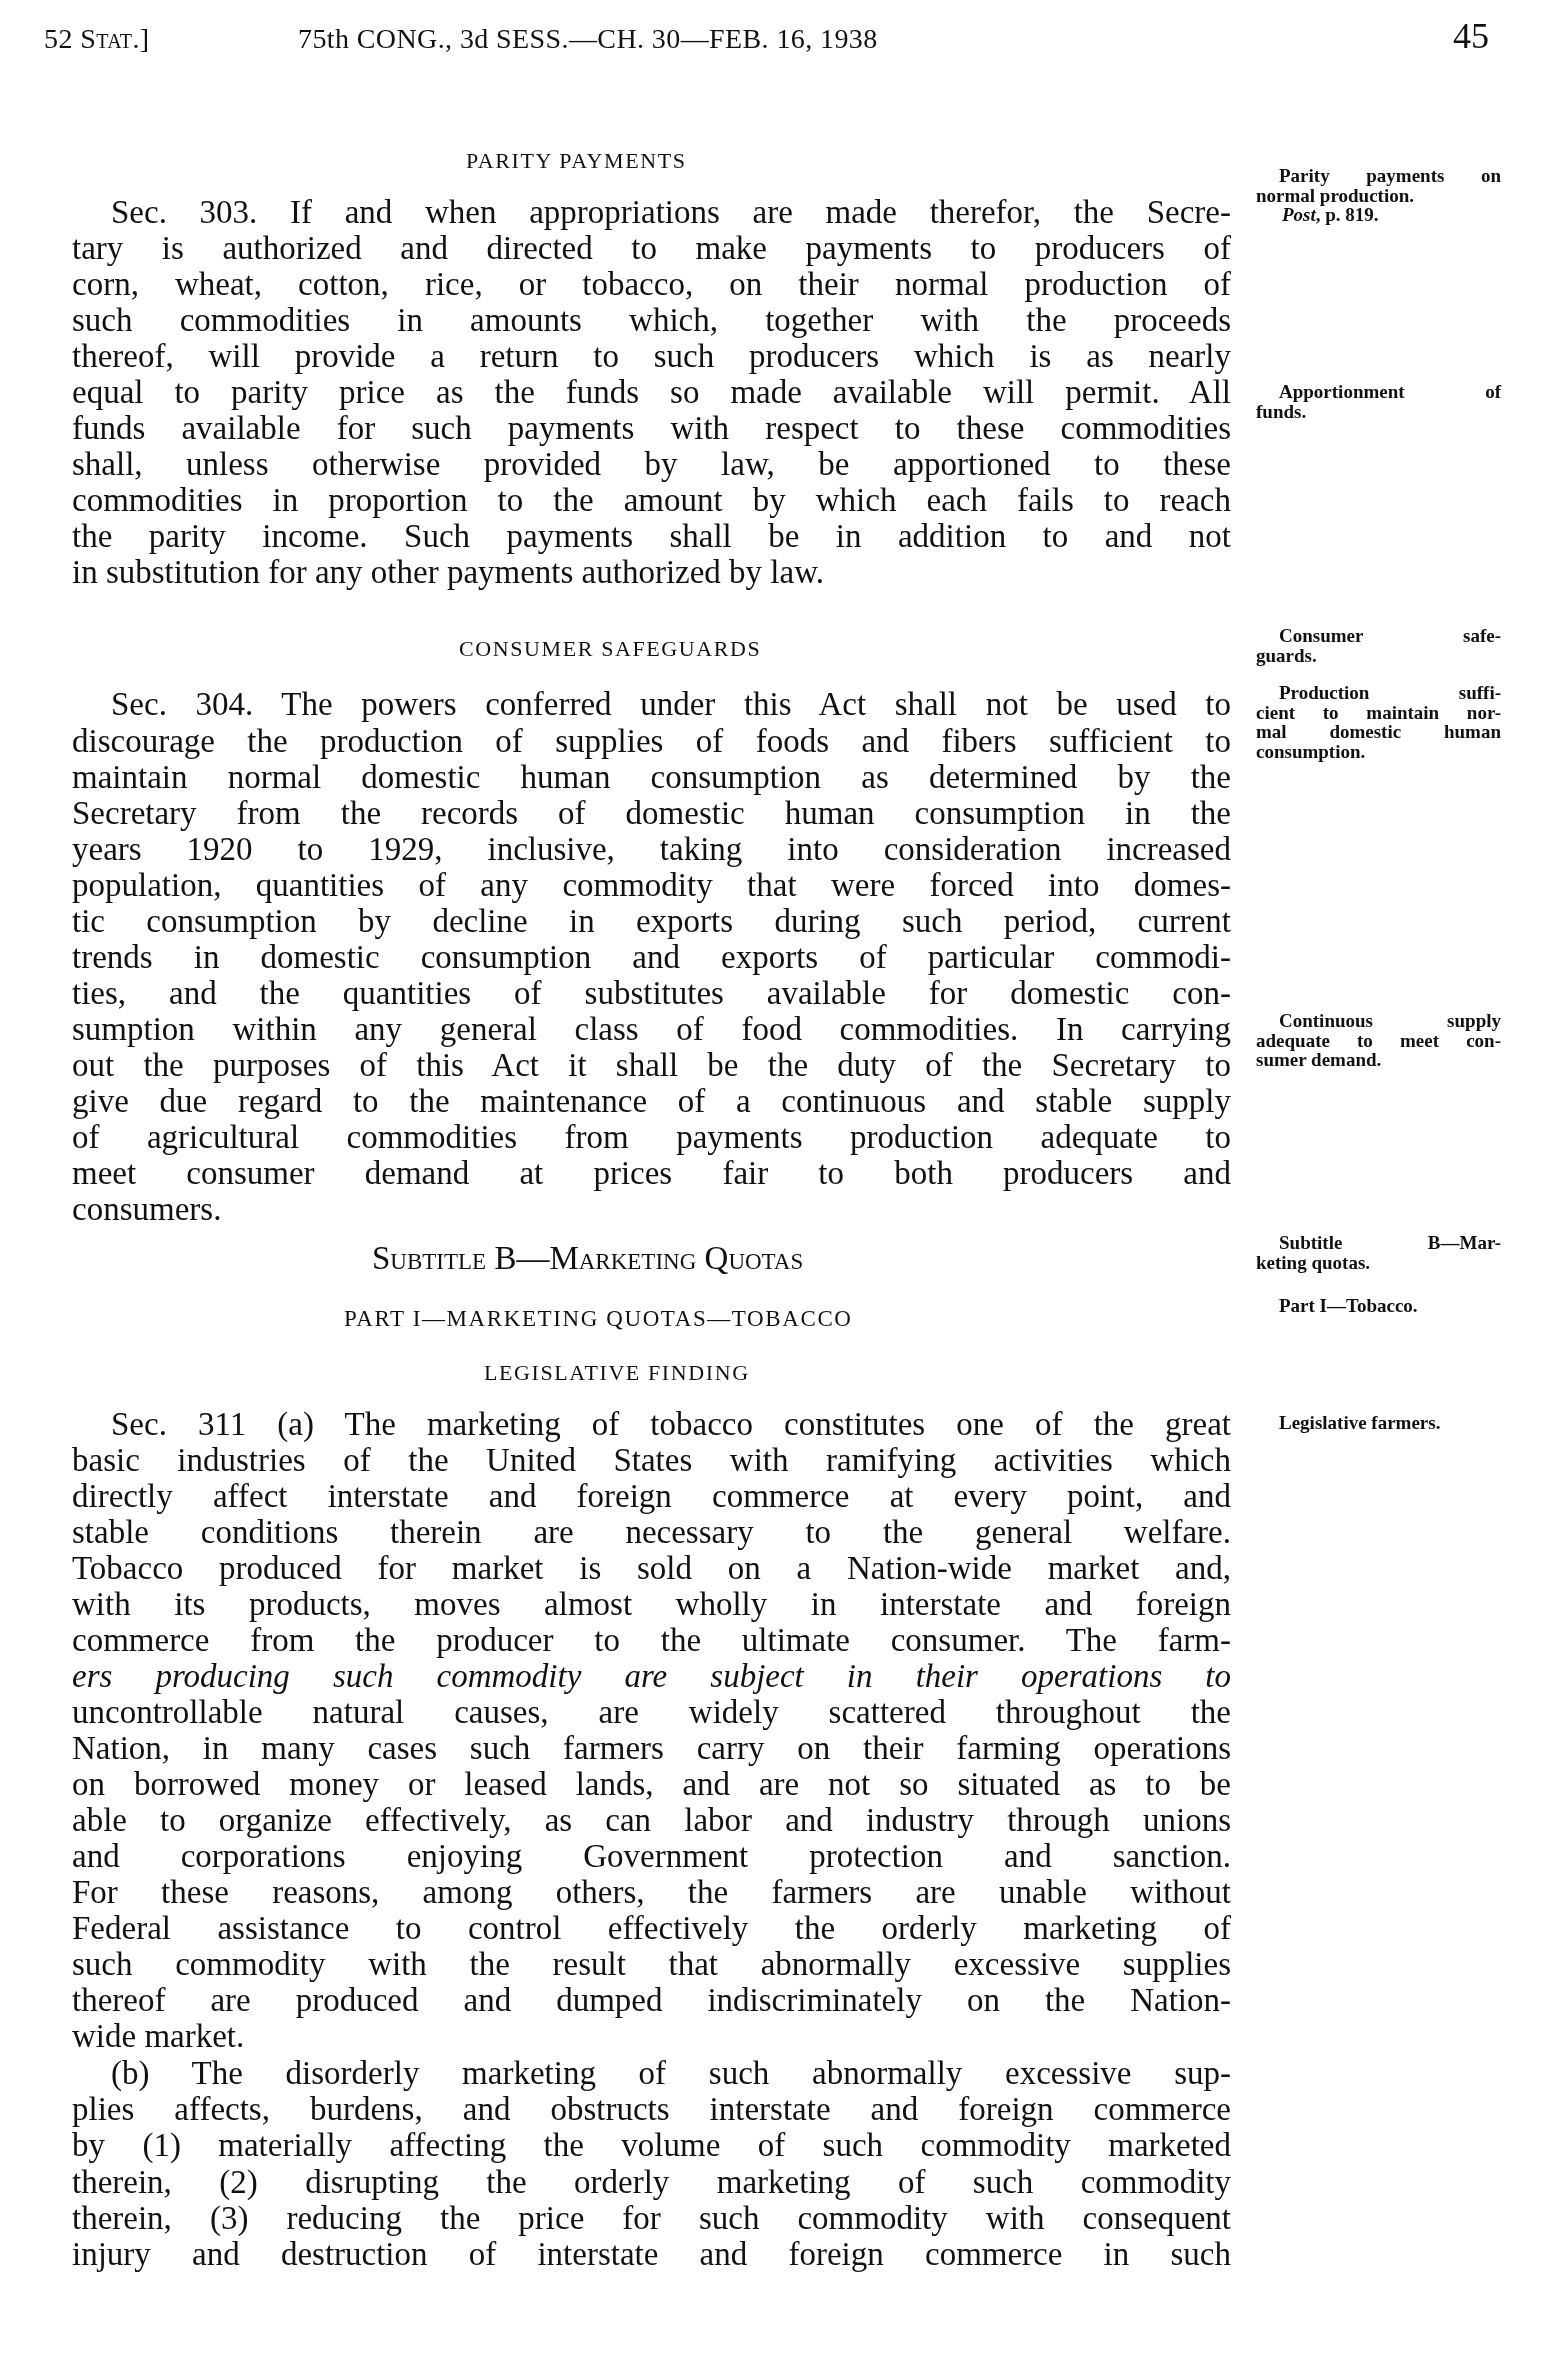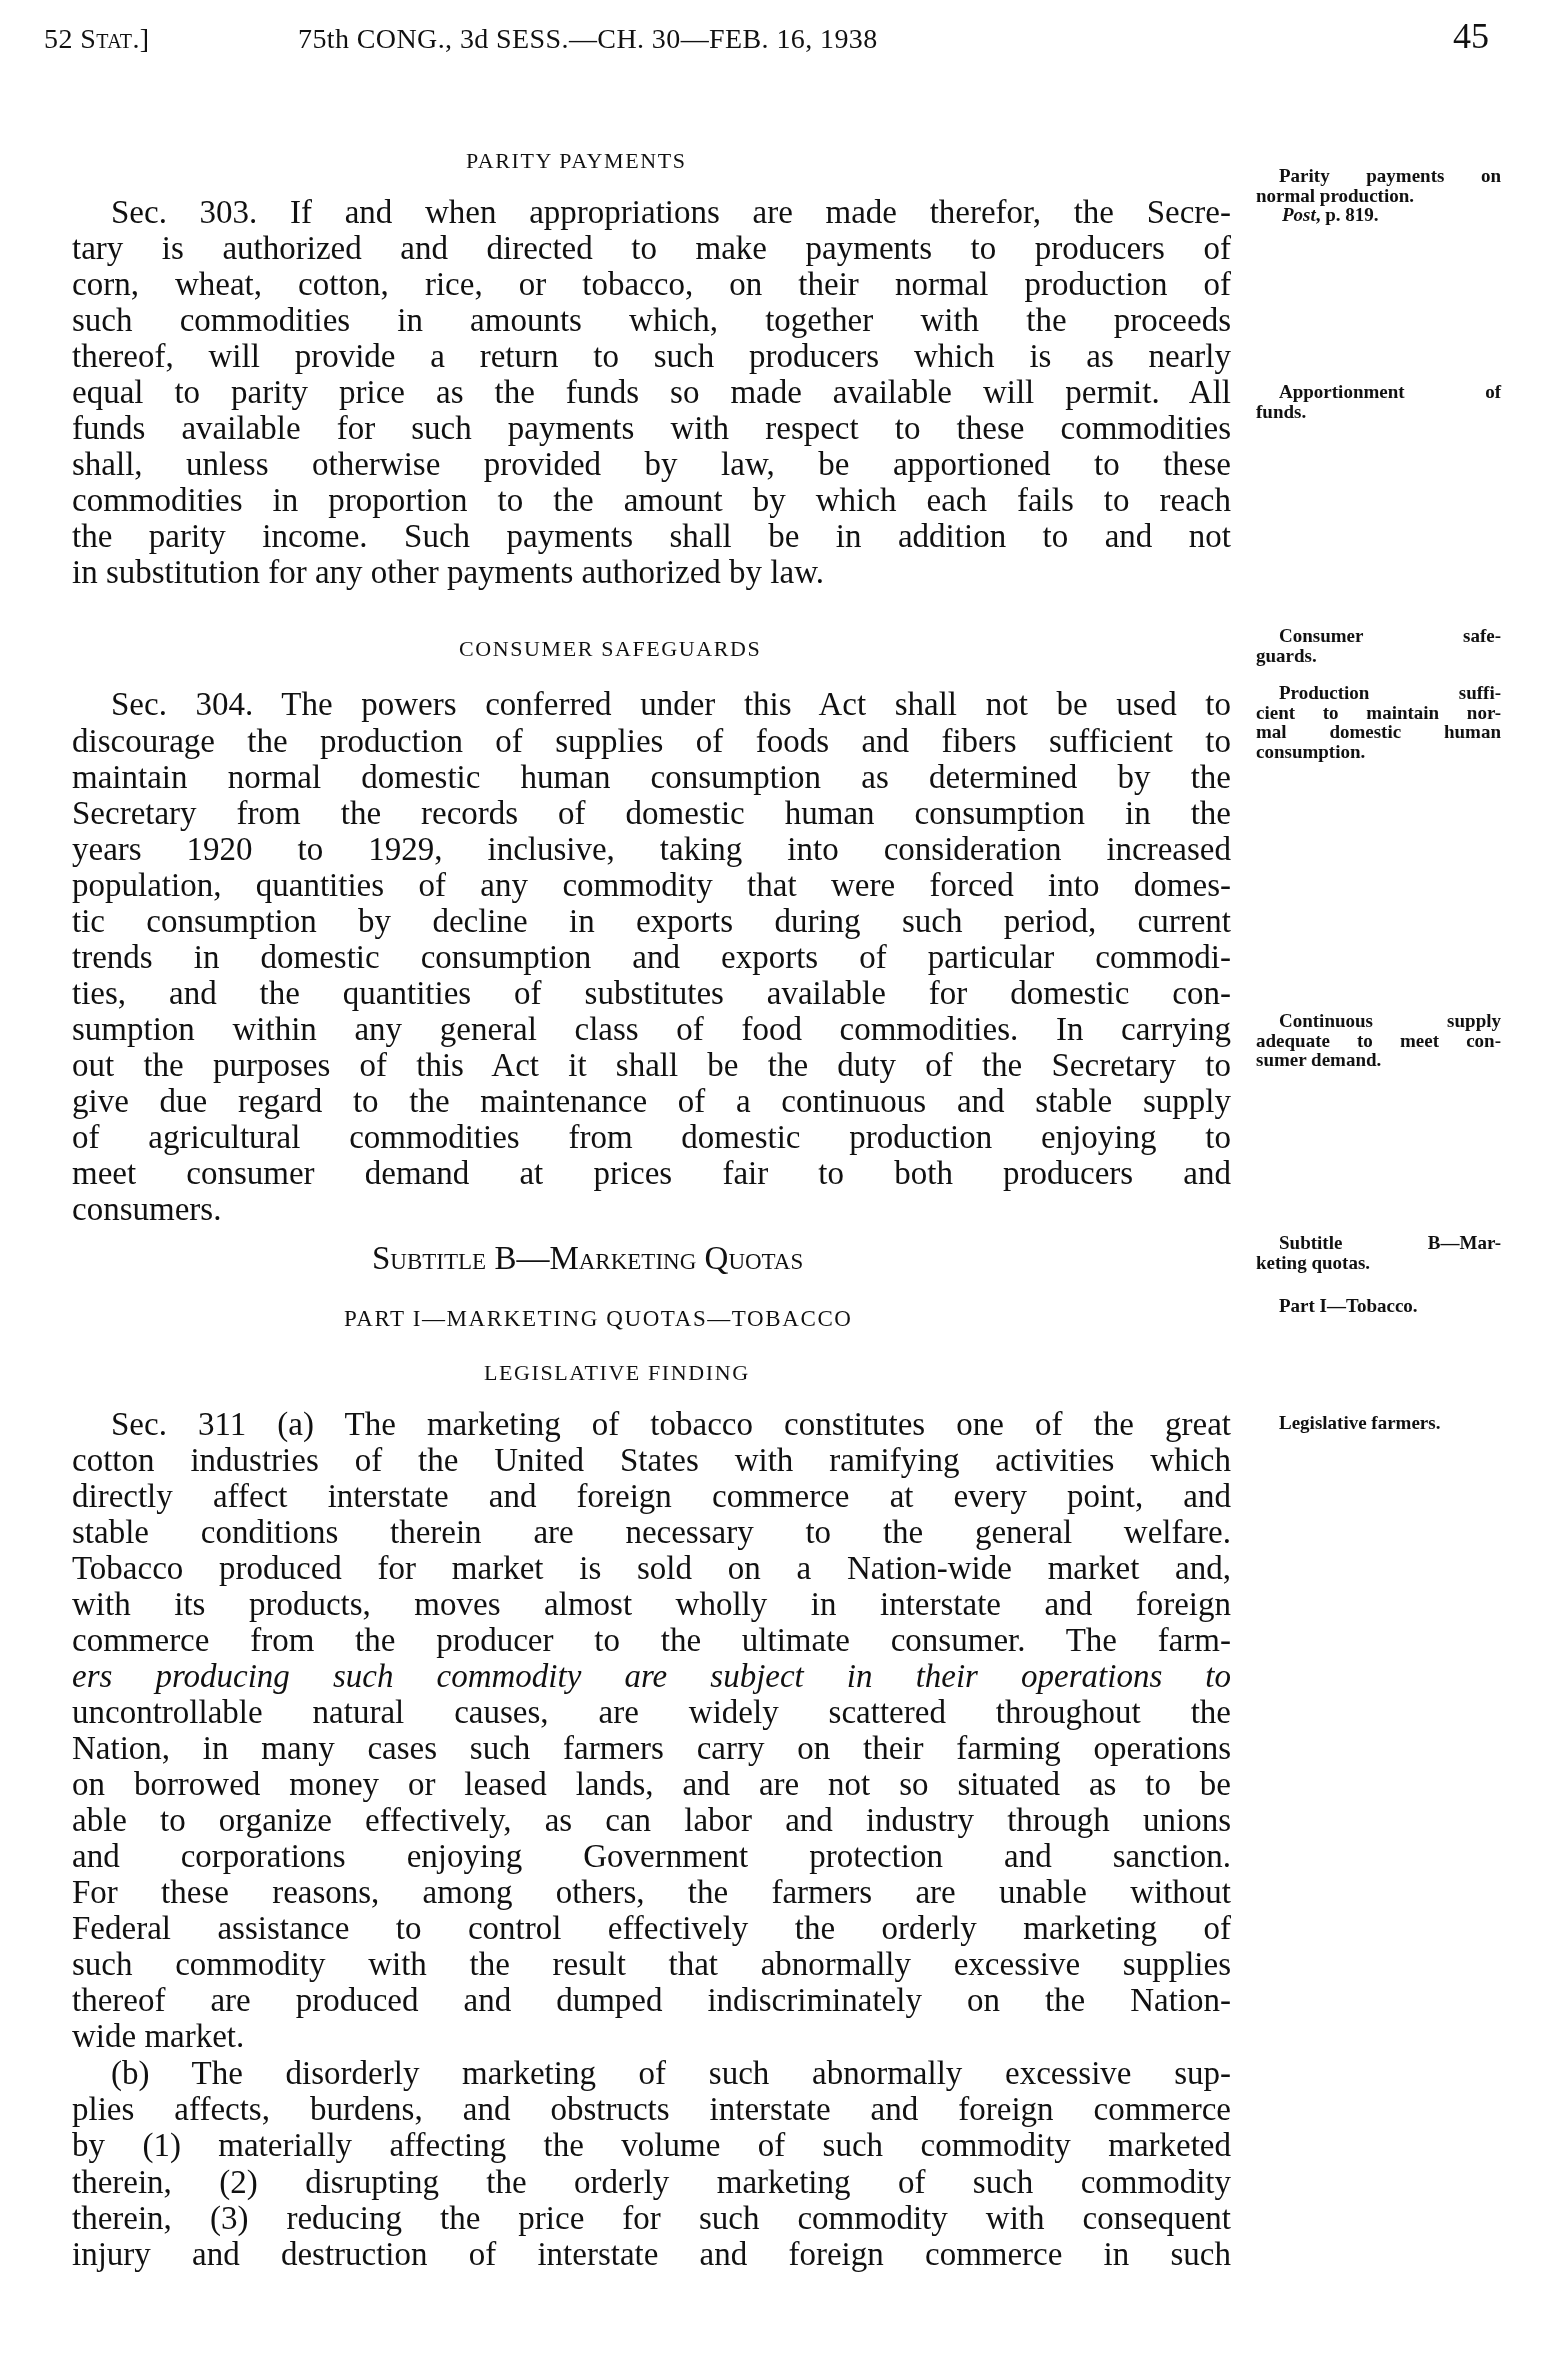--- a/index.html
+++ b/index.html
@@ -50,33 +50,33 @@
     <div class="body-line" style="top: 759px;">maintain normal domestic human consumption as determined by the</div>
     <div class="body-line" style="top: 795px;">Secretary from the records of domestic human consumption in the</div>
     <div class="body-line" style="top: 831px;">years 1920 to 1929, inclusive, taking into consideration increased</div>
     <div class="body-line" style="top: 867px;">population, quantities of any commodity that were forced into domes-</div>
     <div class="body-line" style="top: 903px;">tic consumption by decline in exports during such period, current</div>
     <div class="body-line" style="top: 939px;">trends in domestic consumption and exports of particular commodi-</div>
     <div class="body-line" style="top: 975px;">ties, and the quantities of substitutes available for domestic con-</div>
     <div class="body-line" style="top: 1011px;">sumption within any general class of food commodities. In carrying</div>
     <div class="body-line" style="top: 1047px;">out the purposes of this Act it shall be the duty of the Secretary to</div>
     <div class="body-line" style="top: 1083px;">give due regard to the maintenance of a continuous and stable supply</div>
-    <div class="body-line" style="top: 1119px;">of agricultural commodities from domestic production enjoying to</div>
+    <div class="body-line" style="top: 1119px;">of agricultural commodities from payments production adequate to</div>
     <div class="body-line" style="top: 1155px;">meet consumer demand at prices fair to both producers and</div>
     <div class="body-line last" style="top: 1191px;">consumers.</div>
   </div>
 
 <div class="subtitle" style="left:372px; top:1240px;">Subtitle B—Marketing Quotas</div>
 
 <div class="heading" style="left:344px; top:1306px; font-size:23px;">PART I—MARKETING QUOTAS—TOBACCO</div>
 
 <div class="heading" style="left:484px; top:1360px;">LEGISLATIVE FINDING</div>
 <div id="legis-block">
     <div class="body-line indent" style="top: 1406px;">Sec. 311 (a) The marketing of tobacco constitutes one of the great</div>
-    <div class="body-line" style="top: 1442px;">cotton industries of the United States with ramifying activities which</div>
+    <div class="body-line" style="top: 1442px;">basic industries of the United States with ramifying activities which</div>
     <div class="body-line" style="top: 1478px;">directly affect interstate and foreign commerce at every point, and</div>
     <div class="body-line" style="top: 1514px;">stable conditions therein are necessary to the general welfare.</div>
     <div class="body-line" style="top: 1550px;">Tobacco produced for market is sold on a Nation-wide market and,</div>
     <div class="body-line" style="top: 1586px;">with its products, moves almost wholly in interstate and foreign</div>
     <div class="body-line" style="top: 1622px;">commerce from the producer to the ultimate consumer. The farm-</div>
     <div class="body-line" style="top: 1658px; font-style: italic;">ers producing such commodity are subject in their operations to</div>
     <div class="body-line" style="top: 1694px;">uncontrollable natural causes, are widely scattered throughout the</div>
     <div class="body-line" style="top: 1730px;">Nation, in many cases such farmers carry on their farming operations</div>
     <div class="body-line" style="top: 1766px;">on borrowed money or leased lands, and are not so situated as to be</div>
     <div class="body-line" style="top: 1802px;">able to organize effectively, as can labor and industry through unions</div>

